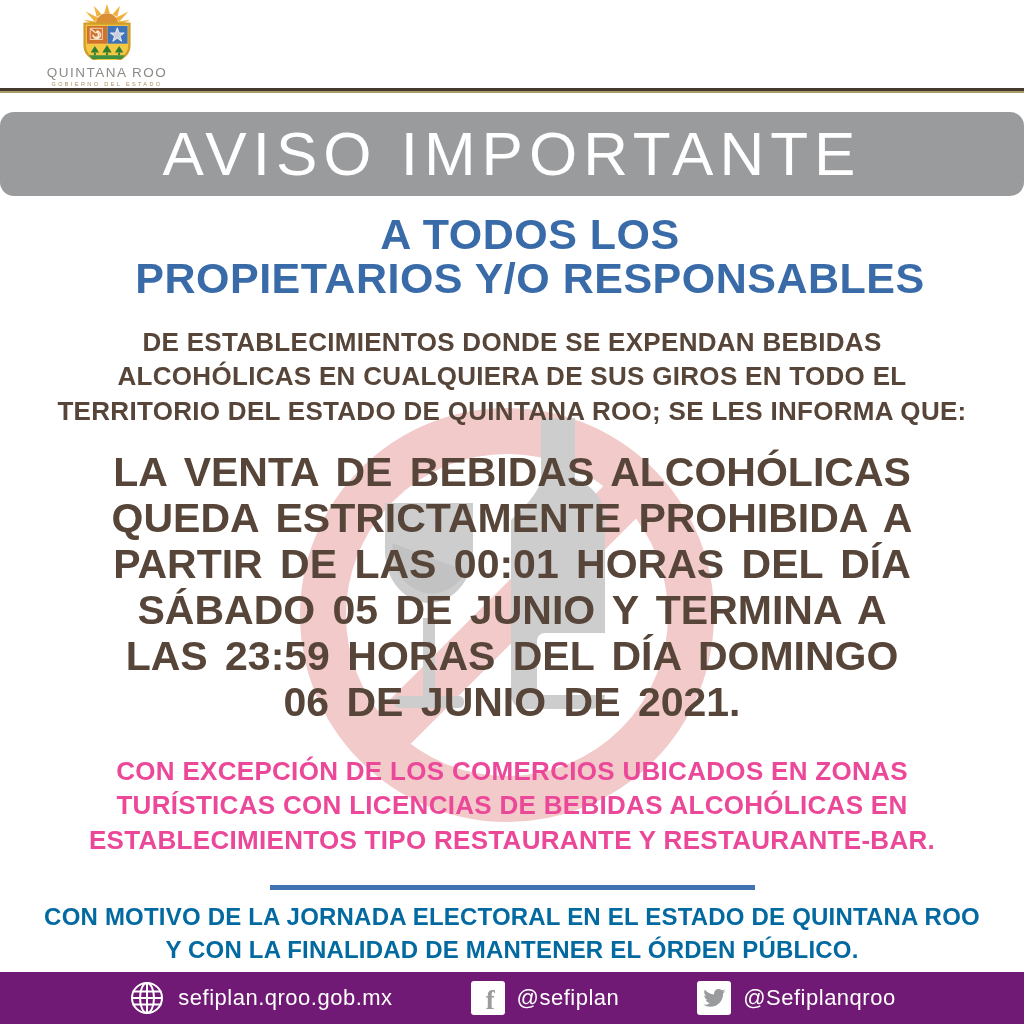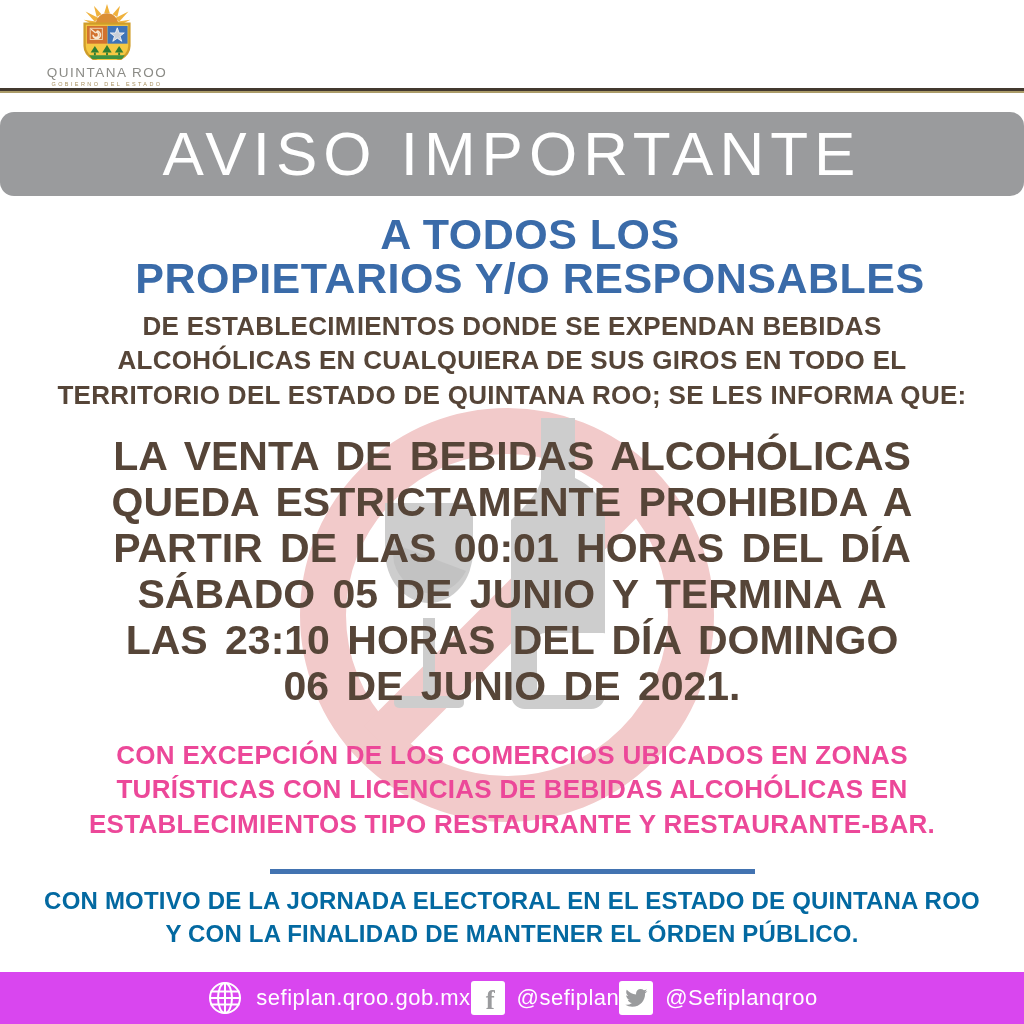--- a/index.html
+++ b/index.html
@@ -19,29 +19,29 @@
   
   .banner{position:absolute;left:0;top:112px;width:1024px;height:84px;background:#9a9b9d;
           color:#ffffff;text-align:center;line-height:84px;font-size:62px;font-weight:400;letter-spacing:6px;white-space:nowrap;border-radius:14px;}
 
   
   .watermark{position:absolute;left:245px;top:393px;z-index:0;pointer-events:none;}
 
   
   .content{position:absolute;left:0;top:196px;width:1024px;z-index:1;text-align:center;}
   .audience{margin-top:16px;color:#3a6ba9;font-size:43px;font-weight:bold;line-height:1.03;white-space:pre-line;letter-spacing:.5px;padding-left:36px;}
-  .intro{margin-top:8px;color:#564538;font-size:26px;font-weight:bold;line-height:1.33;white-space:pre-line;letter-spacing:.3px;}
+  .intro{margin-top:24px;color:#564538;font-size:26px;font-weight:bold;line-height:1.33;white-space:pre-line;letter-spacing:.3px;}
   .main-statement{margin-top:22px;color:#564538;font-size:41px;font-weight:bold;line-height:1.12;white-space:pre-line;word-spacing:6px;}
   .exception{margin-top:28px;color:#ec4899;font-size:26px;font-weight:bold;line-height:1.33;white-space:pre-line;letter-spacing:.3px;}
   .divider{margin:28px auto 0 auto;width:485px;height:5px;background:#4273b1;}
   .reason{margin-top:11px;color:#0369a1;font-size:24px;font-weight:bold;line-height:1.36;white-space:pre-line;letter-spacing:.2px;}
 
   
-  .footer{position:absolute;left:0;bottom:0;width:1024px;height:52px;background:#d946ef;
-          display:flex;align-items:center;justify-content:center;}
+  .footer{position:absolute;left:0;bottom:0;width:1024px;height:52px;background:#701a75;
+          display:flex;align-items:center;justify-content:center;gap:78px;}
   .f-item{display:flex;align-items:center;gap:12px;color:#ffffff;font-size:22px;letter-spacing:.5px;white-space:nowrap;}
   .sq-icon{width:34px;height:34px;background:#ffffff;border-radius:3px;display:flex;align-items:center;justify-content:center;}
   .fb-f{color:#9a9b9d;font-weight:bold;font-size:27px;line-height:1;transform:translate(3px,2px);font-family:"Liberation Serif",serif;}
 </style>
 </head>
 <body>
 
 <div class="page">
 
   <div class="header">
@@ -112,21 +112,21 @@
   <div class="content">
     <div class="audience">A TODOS LOS
 PROPIETARIOS Y/O RESPONSABLES</div>
     <div class="intro">DE ESTABLECIMIENTOS DONDE SE EXPENDAN BEBIDAS
 ALCOHÓLICAS EN CUALQUIERA DE SUS GIROS EN TODO EL
 TERRITORIO DEL ESTADO DE QUINTANA ROO; SE LES INFORMA QUE:</div>
     <div class="main-statement">LA VENTA DE BEBIDAS ALCOHÓLICAS
 QUEDA ESTRICTAMENTE PROHIBIDA A
 PARTIR DE LAS 00:01 HORAS DEL DÍA
 SÁBADO 05 DE JUNIO Y TERMINA A
-LAS 23:10 HORAS DEL DÍA DOMINGO
+LAS 23:59 HORAS DEL DÍA DOMINGO
 06 DE JUNIO DE 2021.</div>
     <div class="exception">CON EXCEPCIÓN DE LOS COMERCIOS UBICADOS EN ZONAS
 TURÍSTICAS CON LICENCIAS DE BEBIDAS ALCOHÓLICAS EN
 ESTABLECIMIENTOS TIPO RESTAURANTE Y RESTAURANTE-BAR.</div>
     <div class="divider"></div>
     <div class="reason">CON MOTIVO DE LA JORNADA ELECTORAL EN EL ESTADO DE QUINTANA ROO
 Y CON LA FINALIDAD DE MANTENER EL ÓRDEN PÚBLICO.</div>
   </div>
 
   <div class="footer">

